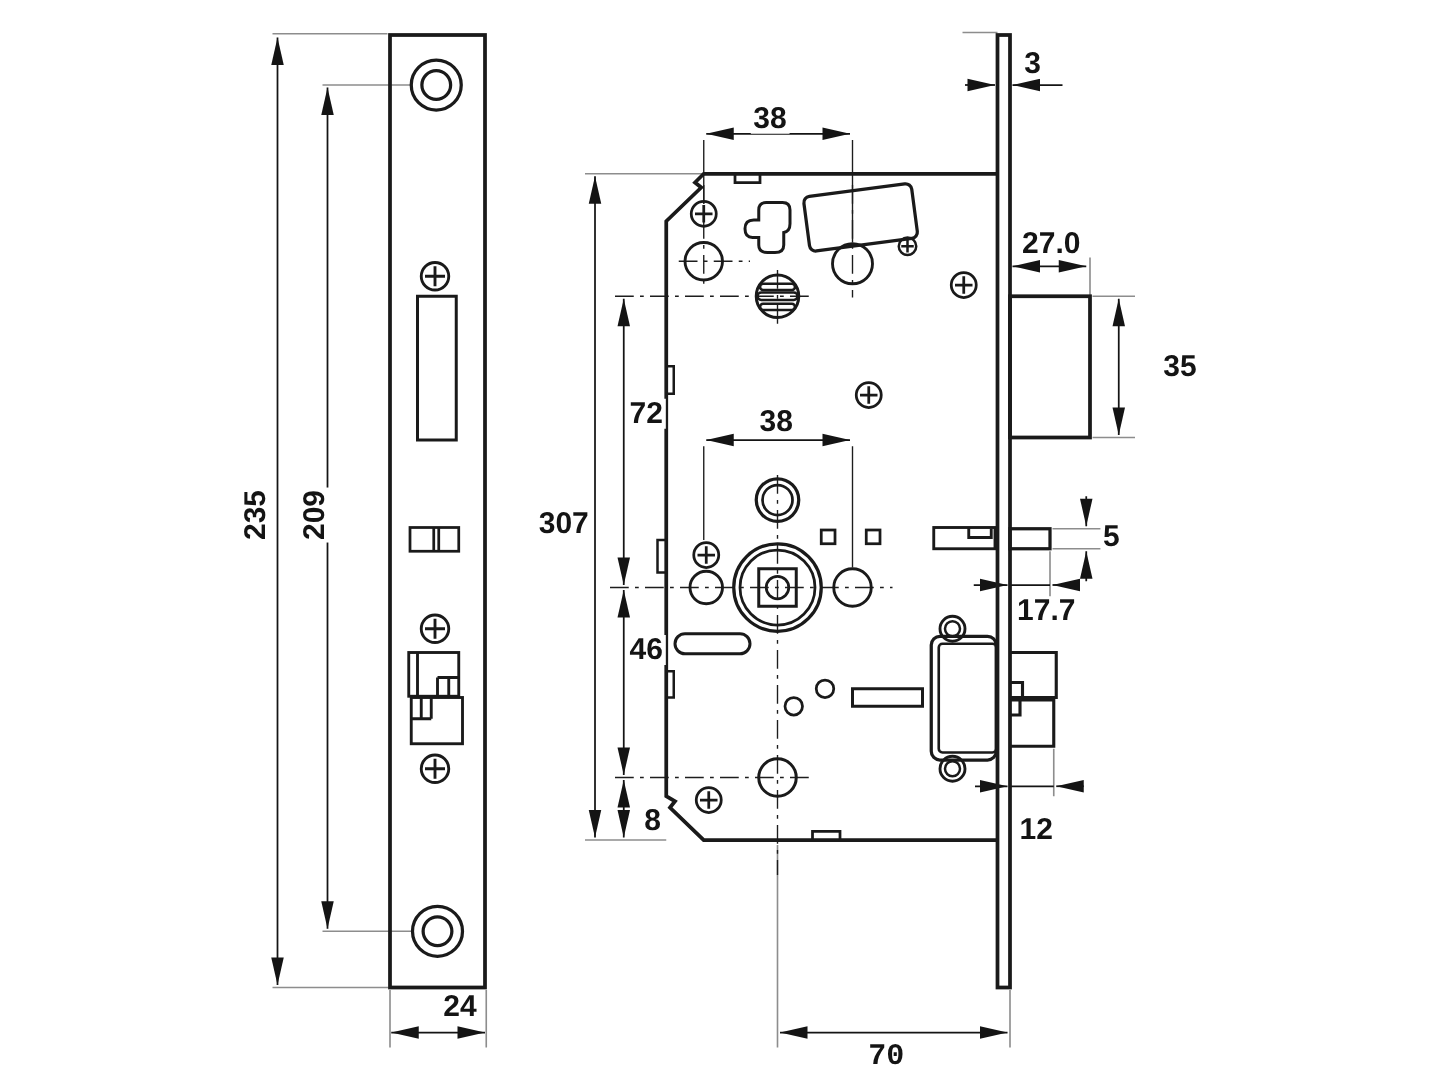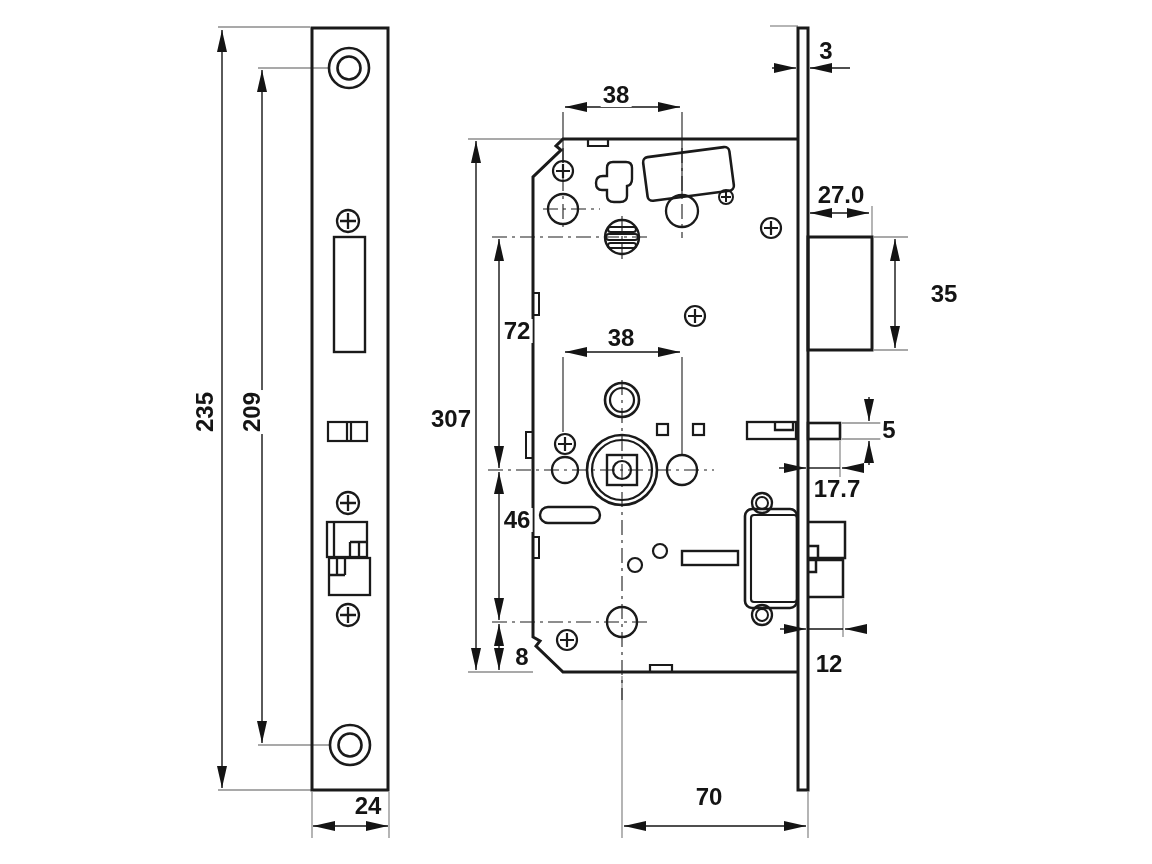--- a/index.html
+++ b/index.html
@@ -226,21 +226,21 @@
 <div class="dim rot" style="left:205px;top:412px;">235</div>
 <div class="dim rot" style="left:252px;top:412px;">209</div>
 <div class="dim" style="left:368px;top:806px;">24</div>
 
 <div class="dim" style="left:451px;top:419px;">307</div>
 <div class="dim" style="left:517px;top:331px;">72</div>
 <div class="dim" style="left:517px;top:520px;">46</div>
 <div class="dim" style="left:522px;top:657px;">8</div>
 <div class="dim" style="left:616px;top:95px;">38</div>
 <div class="dim" style="left:621px;top:338px;">38</div>
-<div class="dim" style="left:709px;top:797px;">70</div>
+<div class="dim" style="left:709px;top:846px;font-family:Liberation Mono, monospace;">70</div>
 
 <div class="dim" style="left:826px;top:51px;">3</div>
 <div class="dim" style="left:841px;top:195px;">27.0</div>
 <div class="dim" style="left:928px;top:294px;margin-left:16px;">35</div>
 <div class="dim" style="left:889px;top:430px;">5</div>
 <div class="dim" style="left:837px;top:489px;">17.7</div>
 <div class="dim" style="left:829px;top:664px;">12</div>
 
 </div>
 

